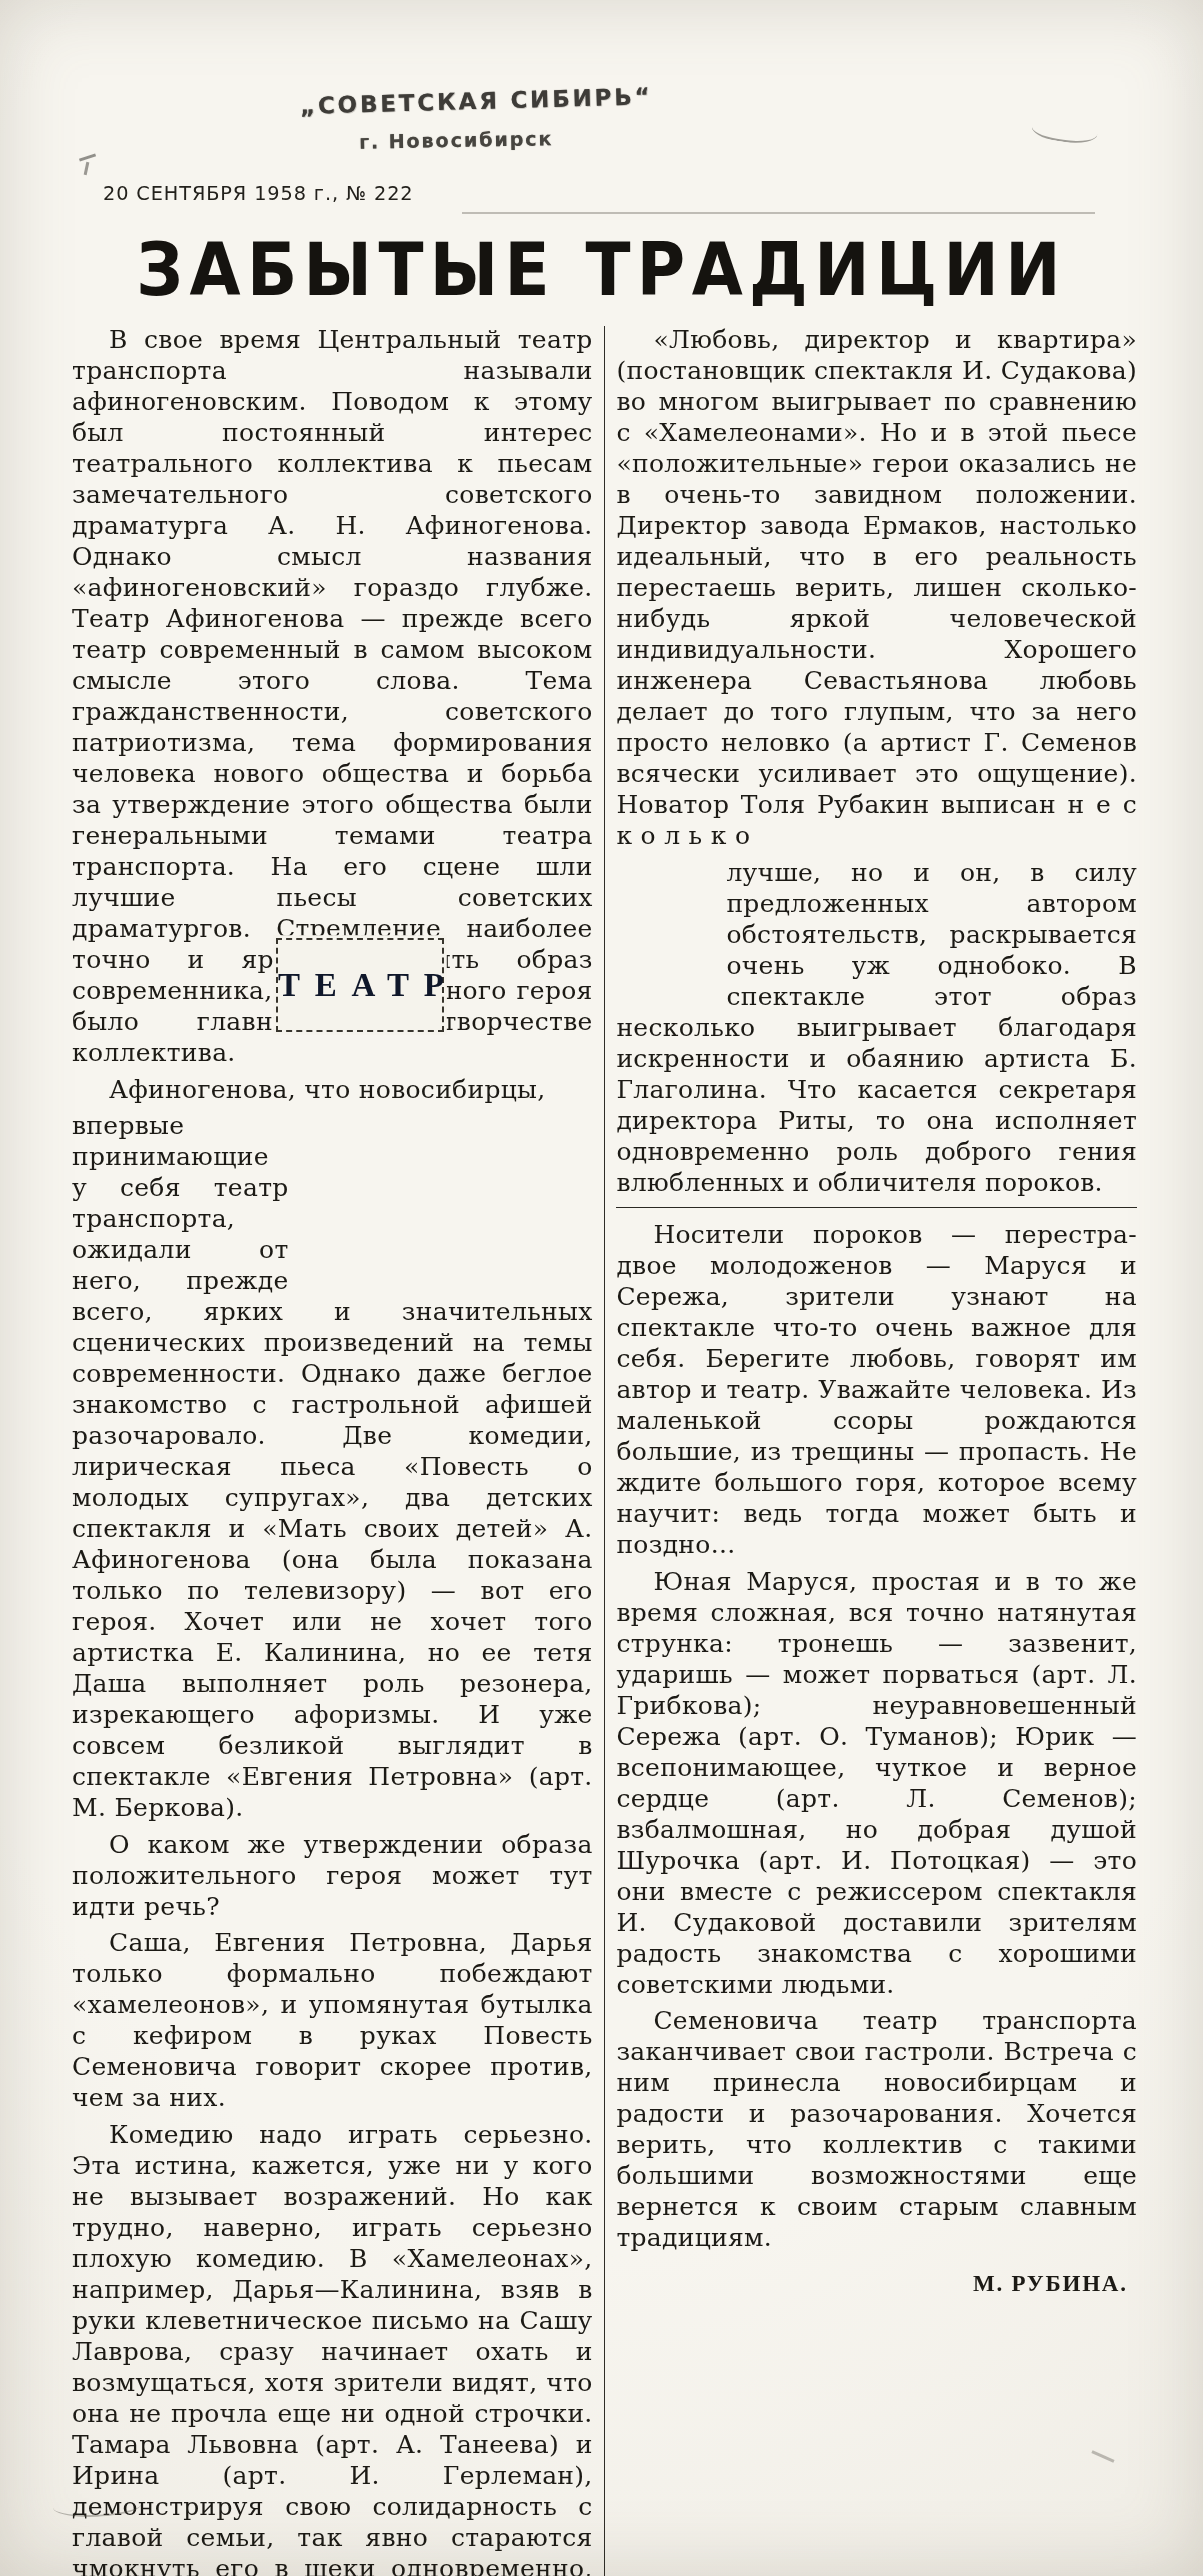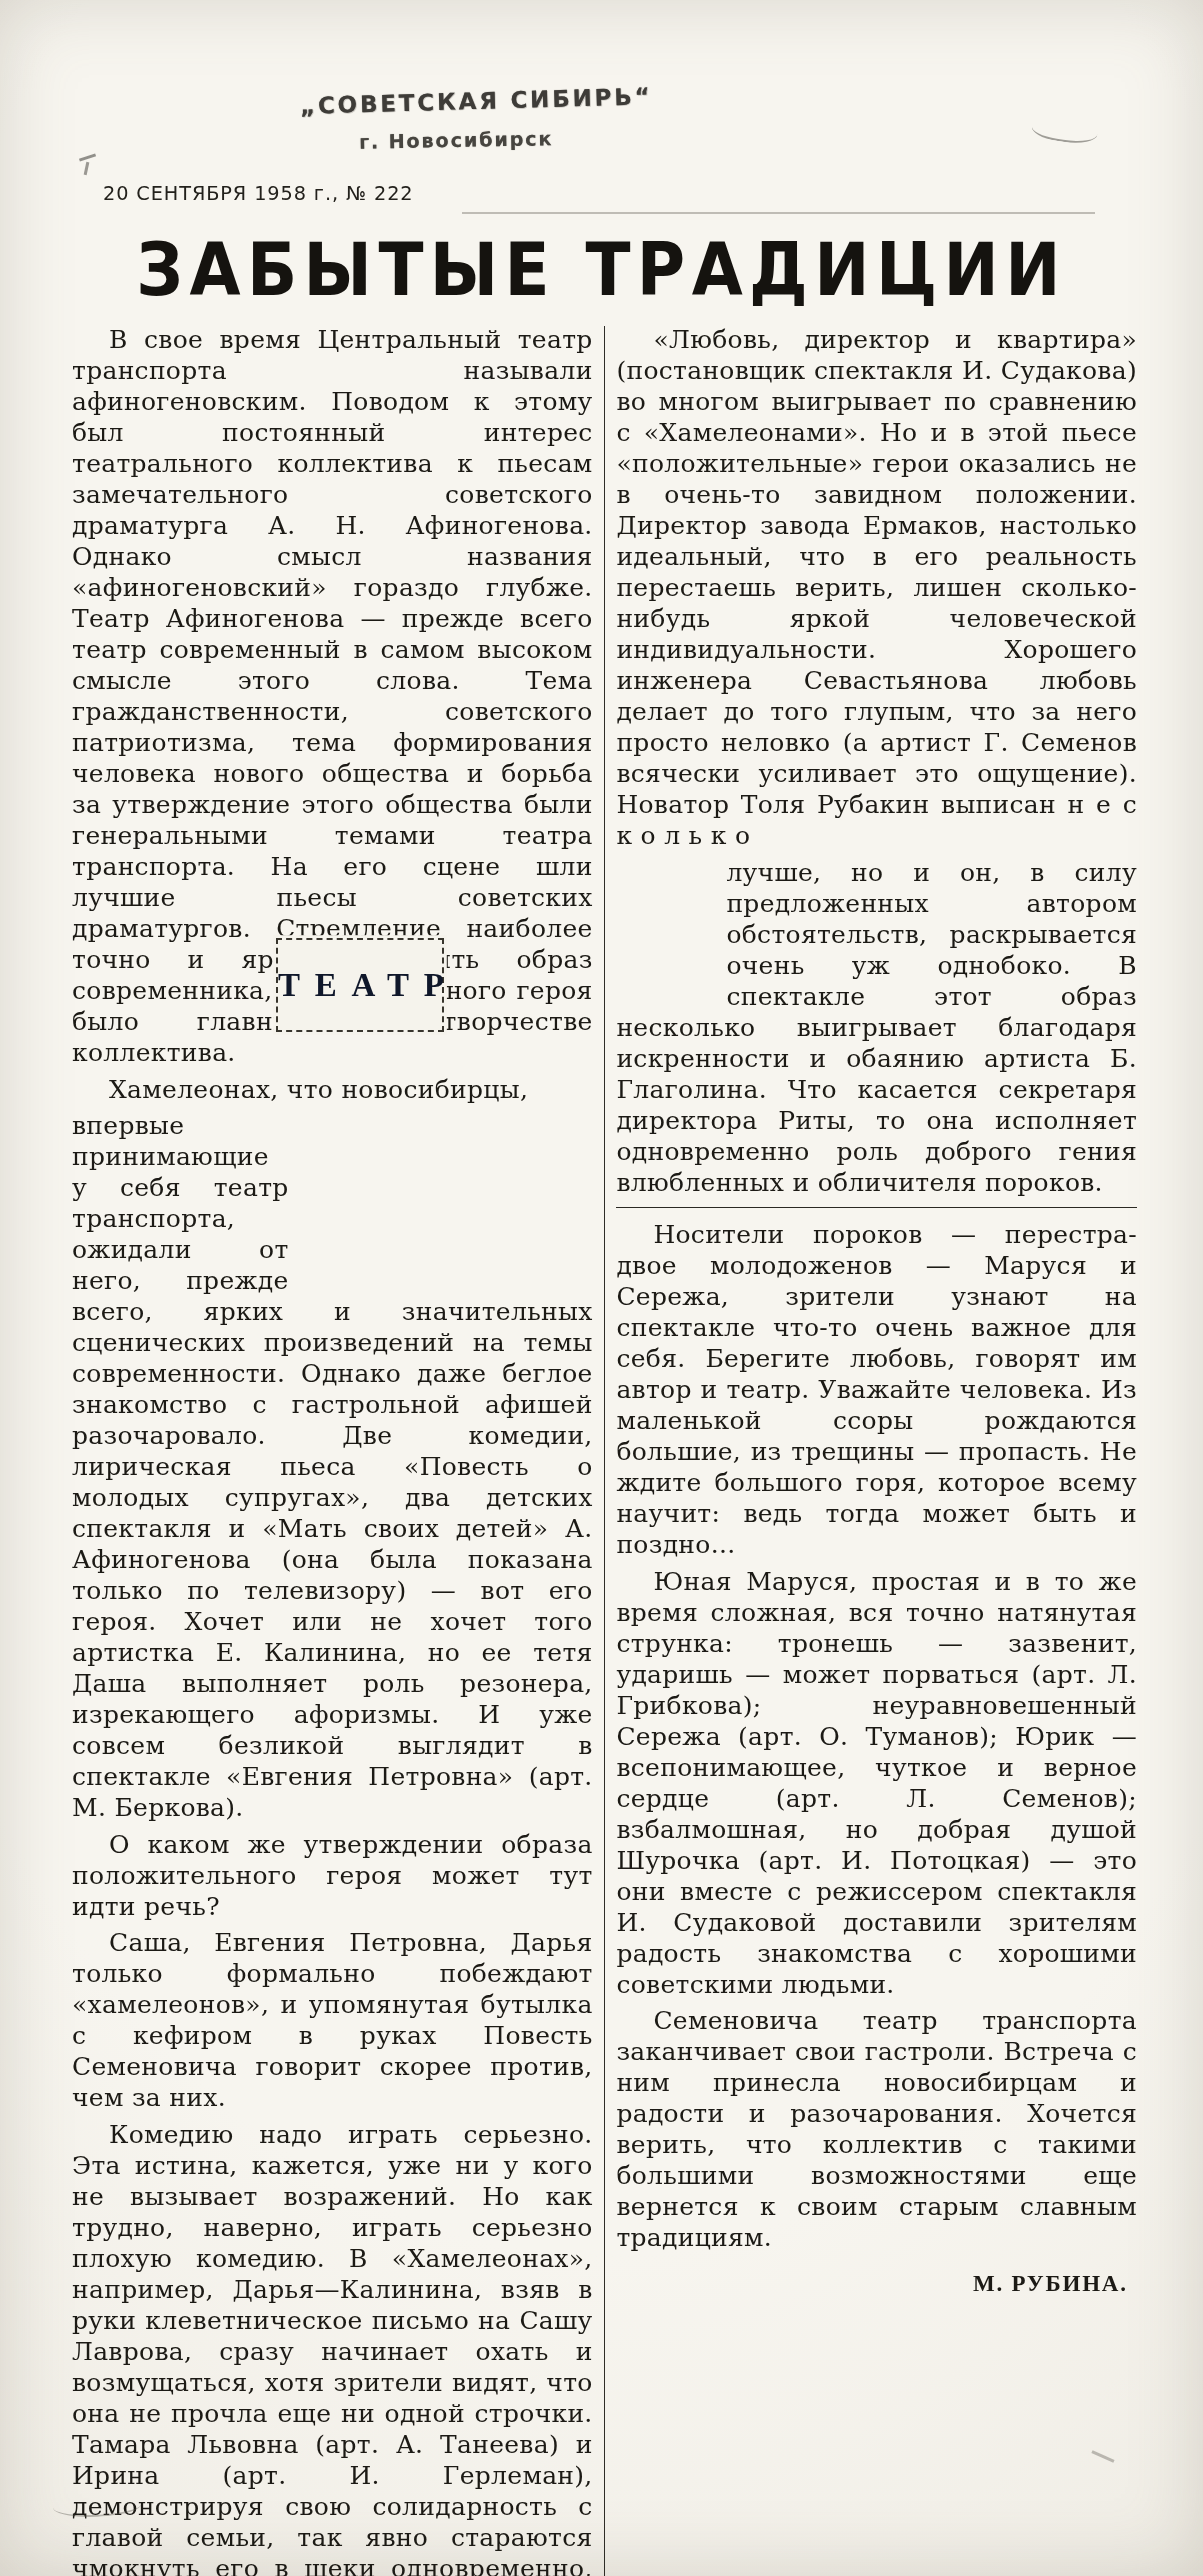--- a/index.html
+++ b/index.html
@@ -118,21 +118,21 @@
   <div class="city-stamp">г. Новосибирск</div>
   <div class="dateline">20 СЕНТЯБРЯ 1958 г., № 222</div>
   <div class="top-rule"></div>
 
   <h1 class="title">ЗАБЫТЫЕ ТРАДИЦИИ</h1>
 
   <div class="columns">
 
     <div class="col">
       <p class="para indent"><span>В свое время Центральный театр транспорта называли афиногеновским. Поводом к этому был постоянный интерес театрального коллектива к пьесам замечательного советского драматурга А. Н. Афиногенова. Однако смысл названия «афиногеновский» гораздо глубже. Театр Афиногенова — прежде всего театр современный в самом высоком смысле этого слова. Тема гражданственности, советского патриотизма, тема формирования человека нового общества и борьба за утверждение этого общества были генеральными темами театра транспорта. На его сцене шли лучшие пьесы советских драматургов. Стремление наиболее точно и ярко воплотить образ современника, положительного героя было главным в творчестве коллектива.</span></p>
-      <p class="para indent"><span>Хамелеонах, что новосибирцы,</span></p>
+      <p class="para indent"><span>Афиногенова, что новосибирцы,</span></p>
       <p class="para cont"><span class="wrap-r"></span><span>впервые принимающие у себя театр транспорта, ожидали от него, прежде всего, ярких и значительных сценических произведений на темы современности. Однако даже беглое знакомство с гастрольной афишей разочаровало. Две комедии, лирическая пьеса «Повесть о молодых супругах», два детских спектакля и «Мать своих детей» А. Афиногенова (она была показана только по телевизору) — вот его героя. Хочет или не хочет того артистка Е. Калинина, но ее тетя Даша выполняет роль резонера, изрекающего афоризмы. И уже совсем безликой выглядит в спектакле «Евгения Петровна» (арт. М. Беркова).</span></p>
       <p class="para indent"><span>О каком же утверждении образа положительного героя может тут идти речь?</span></p>
       <p class="para indent"><span>Саша, Евгения Петровна, Дарья только формально побеждают «хамелеонов», и упомянутая бутылка с кефиром в руках Повесть Семеновича говорит скорее против, чем за них.</span></p>
       <p class="para indent"><span>Комедию надо играть серьезно. Эта истина, кажется, уже ни у кого не вызывает возражений. Но как трудно, наверно, играть серьезно плохую комедию. В «Хамелеонах», например, Дарья—Калинина, взяв в руки клеветническое письмо на Сашу Лаврова, сразу начинает охать и возмущаться, хотя зрители видят, что она не прочла еще ни одной строчки. Тамара Львовна (арт. А. Танеева) и Ирина (арт. И. Герлеман), демонстрируя свою солидарность с главой семьи, так явно стараются чмокнуть его в щеки одновременно, что ни о каком «серьезе» не может быть и речи. А в ко-</span></p>
     </div>
 
     <div class="divider"></div>
 
     <div class="col">
       <p class="para indent"><span>«Любовь, директор и квартира» (постановщик спектакля И. Судакова) во многом выигрывает по сравнению с «Хамелеонами». Но и в этой пьесе «положительные» герои оказались не в очень-то завидном положении. Директор завода Ермаков, настолько идеальный, что в его реальность перестаешь верить, лишен сколько-нибудь яркой человеческой индивидуальности. Хорошего инженера Севастьянова любовь делает до того глупым, что за него просто неловко (а артист Г. Семенов всячески усиливает это ощущение). Новатор Толя Рубакин выписан н е с к о л ь к о</span></p>

